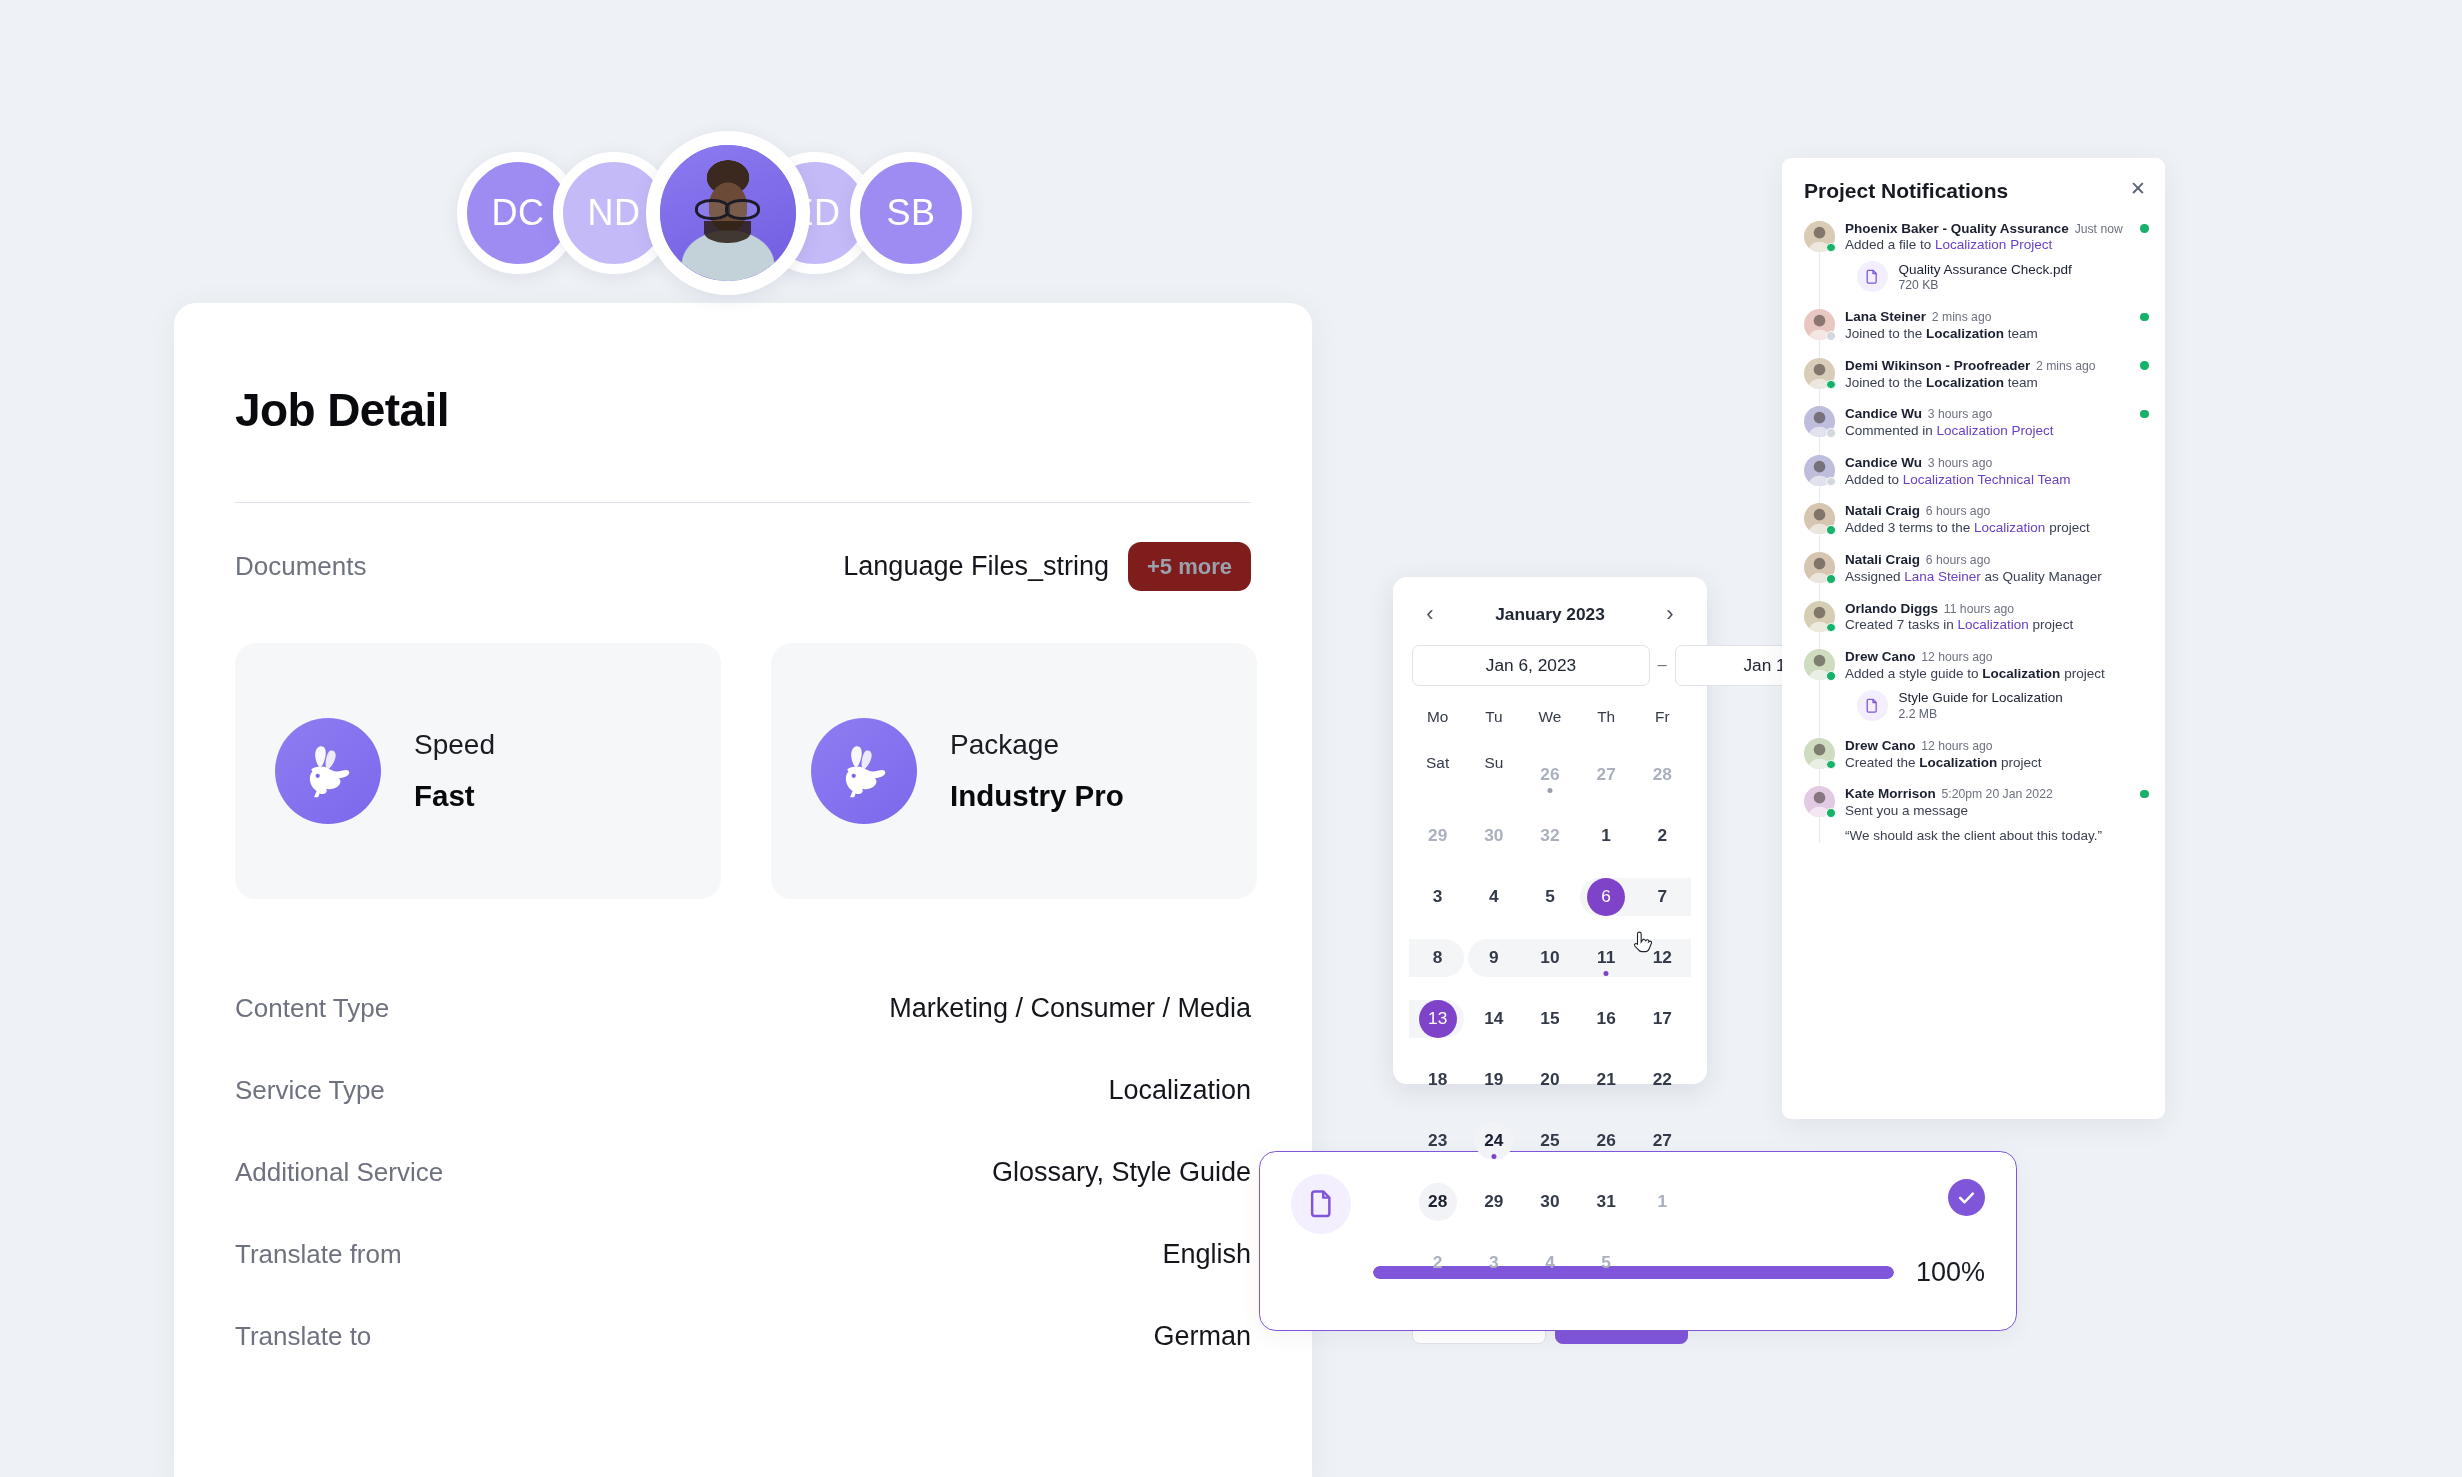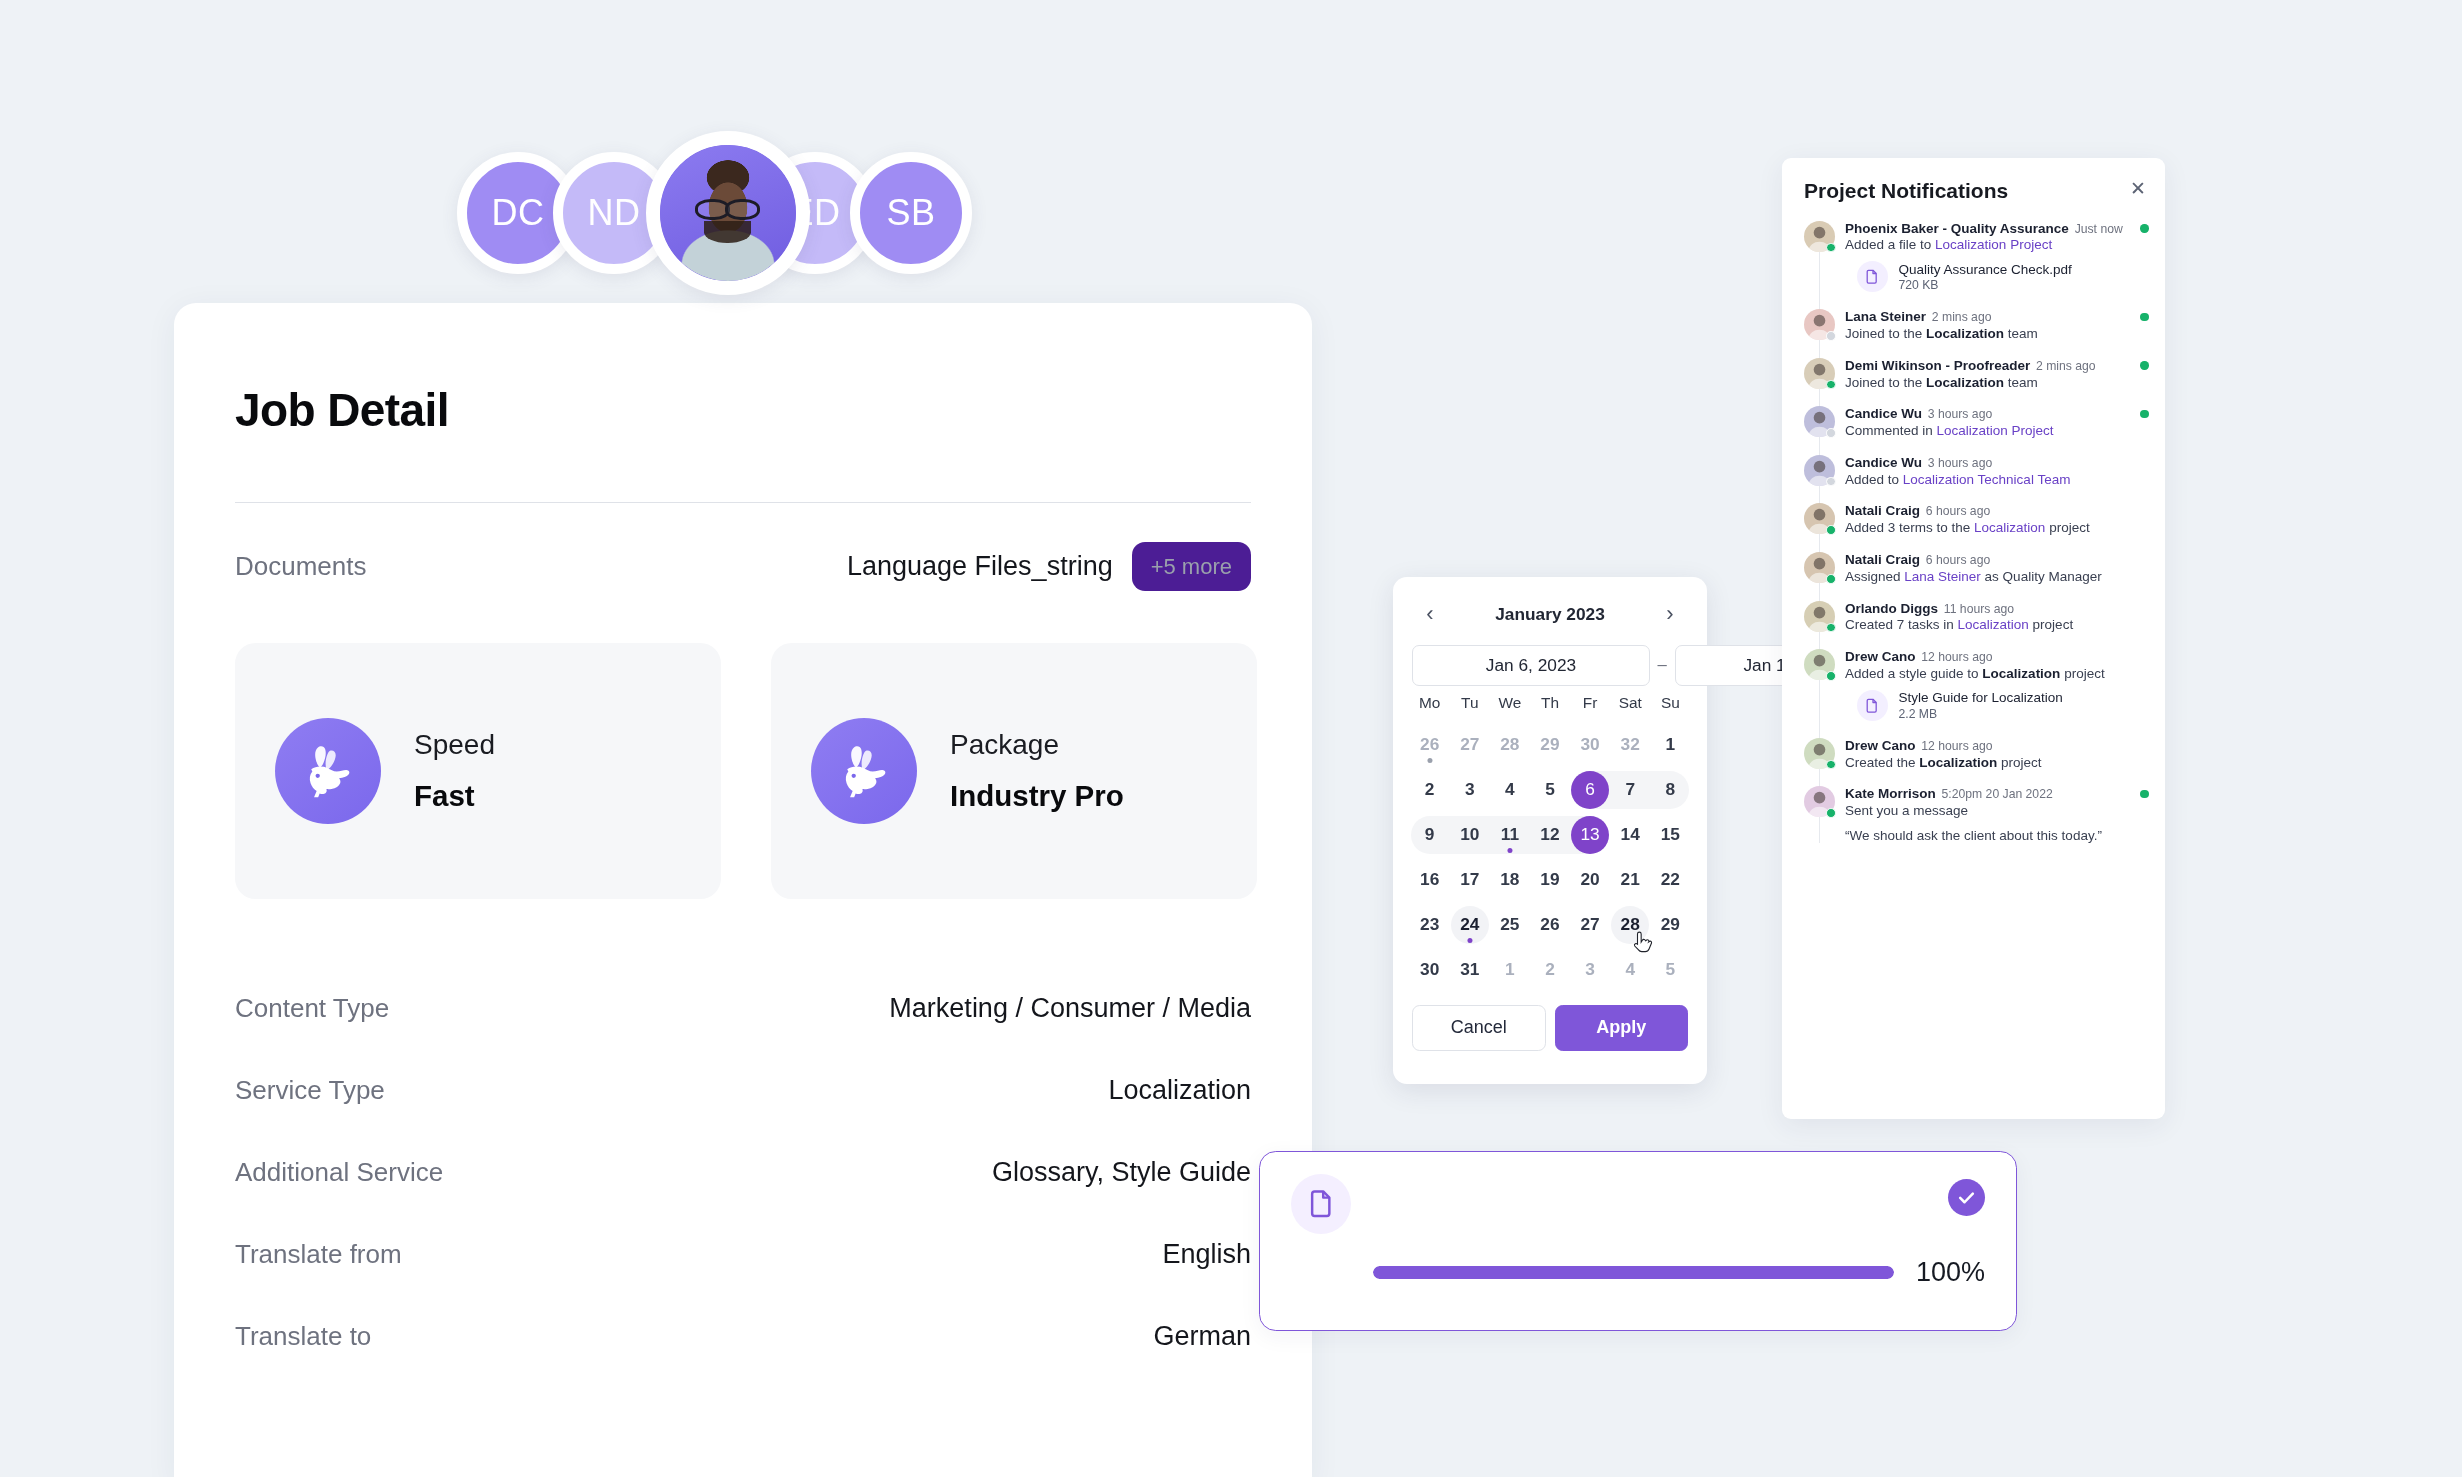--- a/index.html
+++ b/index.html
@@ -78,22 +78,22 @@
     width: 1016px; height: 1.3px; background: #dfe2e8;
   }
   .doc-row {
     position: absolute; left: 61px; top: 239px; width: 1016px;
     display: flex; align-items: center; justify-content: space-between;
   }
   .doc-label { font-size: 26px; color: #6e727f; }
   .doc-right { display: flex; align-items: center; gap: 19px; }
   .doc-value { font-size: 27px; color: #14161c; }
   .more-chip {
-    background: #4c1d95; border-radius: 13px;
-    padding: 11.5px 19px; font-size: 22px; color: #9aa0ac;
+    background: #7f1d1d; border-radius: 13px;
+    padding: 11.5px 19px; font-size: 22px; color: #9aa0ac; font-weight: bold;
   }
 
   .tiles {
     position: absolute; left: 61px; top: 340px;
     display: flex; gap: 50px;
   }
   .tile {
     width: 486px; height: 256px;
     background: #f6f7f9; border-radius: 20.5px;
     display: flex; align-items: center; gap: 33px;
@@ -143,23 +143,23 @@
     padding: 16.7px 5.1px 0;
   }
   .cal-input {
     flex: 1; border: 1px solid #dfe2e8; border-radius: 7px;
     padding: 9px 6.4px; text-align: center;
     font-size: 17.3px; color: #222734; background: #fff;
     font-family: "Liberation Sans", sans-serif;
   }
   .cal-dash { color: #6e727f; font-size: 16.7px; }
   .cal-grid {
-    margin-top: 8px; display: grid;
-    grid-template-columns: repeat(7, 1fr);
-    row-gap: 3px; padding: 0 2.6px;
+    margin-top: 22px; display: grid;
+    grid-template-columns: repeat(5, 1fr);
+    row-gap: 19px; padding: 0 2.6px;
   }
   .cal-dow {
     text-align: center; font-size: 15.4px; color: #333a49;
     padding-bottom: 9px;
   }
   .cal-cell {
     position: relative; height: 42px;
     display: flex; align-items: center; justify-content: center;
     font-size: 17.3px; color: #333a49;
   }

